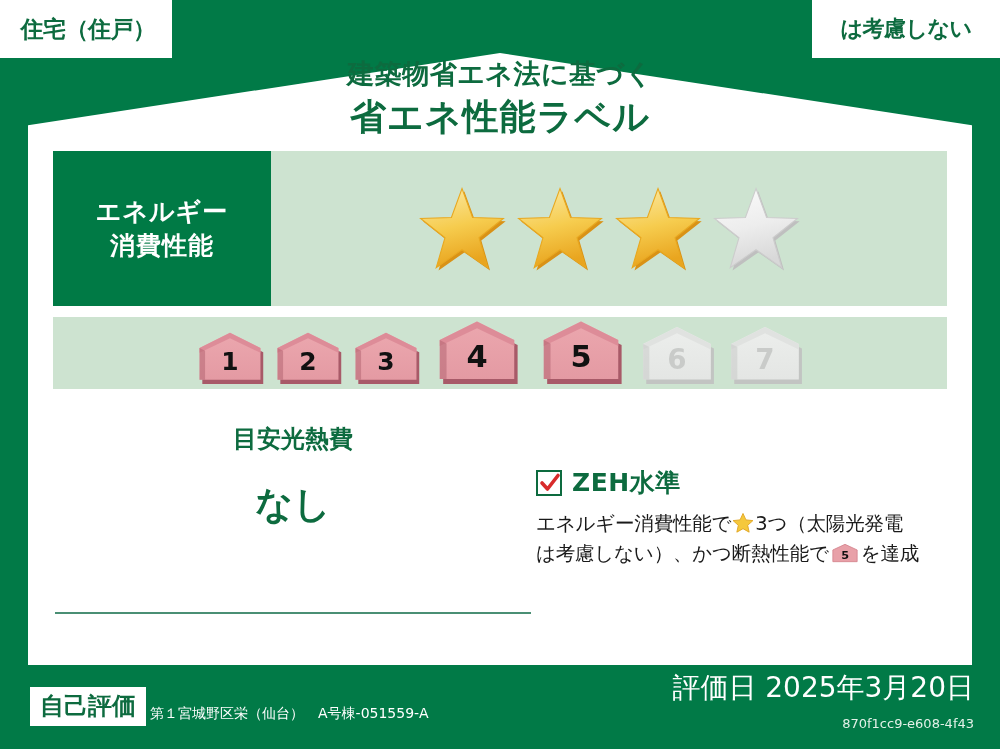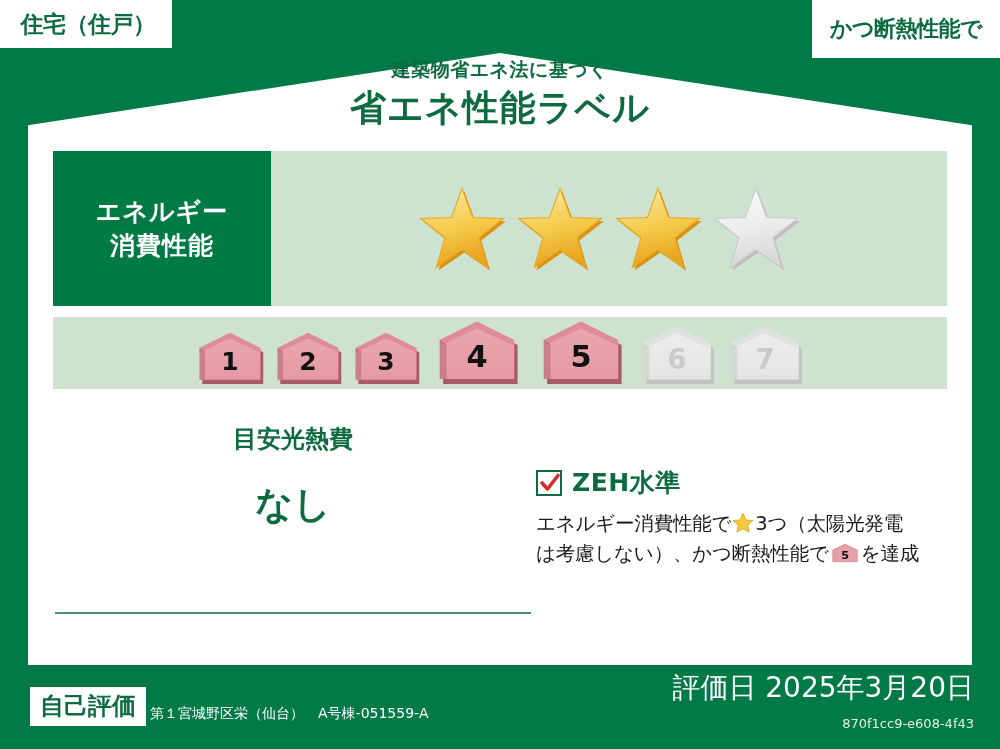--- a/index.html
+++ b/index.html
@@ -15,37 +15,37 @@
   
   .corner-tag{
     position:absolute;top:0;
     background:#ffffff;
     color:#0d6b3f;
     font-weight:bold;
     display:flex;align-items:center;justify-content:center;
     letter-spacing:-0.5px;
     box-sizing:border-box;
   }
-  .corner-tag.left{left:0;width:172px;height:48px;font-size:23px;padding-left:4px;}
+  .corner-tag.left{left:0;width:172px;height:58px;font-size:23px;padding-left:4px;}
   .corner-tag.right{right:0;width:188px;height:58px;font-size:22px;}
 
   
   .house-body{
     position:absolute;left:28px;top:53px;
     width:944px;height:612px;
     background:#ffffff;
     clip-path:polygon(0% 11.8%, 50% 0%, 100% 11.8%, 100% 100%, 0% 100%);
   }
 
   
   .title-wrap{
     position:absolute;left:0;top:58px;width:1000px;
     text-align:center;color:#0d6b3f;
   }
-  .title-sub{font-size:19px;font-weight:bold;letter-spacing:0.5px;line-height:1.2;}
+  .title-sub{font-size:27px;font-weight:bold;letter-spacing:0.5px;line-height:1.2;}
   .title-main{font-size:36px;font-weight:bold;letter-spacing:1px;line-height:1.25;margin-top:4px;}
 
   
   .row{
     position:absolute;display:flex;align-items:stretch;
     left:53px;width:894px;
   }
   .row.energy{top:151px;height:155px;}
   .row.insul{top:317px;height:72px;}
 
@@ -132,21 +132,21 @@
     position:absolute;right:26px;bottom:18px;
     color:#e3f1e8;font-size:13px;white-space:nowrap;
   }
 </style>
 </head>
 <body>
 
 <div class="label-root">
 
   <div class="corner-tag left">住宅（住戸）</div>
-  <div class="corner-tag right">かつ断熱性能で</div>
+  <div class="corner-tag right">は考慮しない</div>
 
   <div class="house-body"></div>
 
   <div class="title-wrap">
     <div class="title-sub">建築物省エネ法に基づく</div>
     <div class="title-main">省エネ性能ラベル</div>
   </div>
 
   <div class="row energy">
     <div class="row-label">

